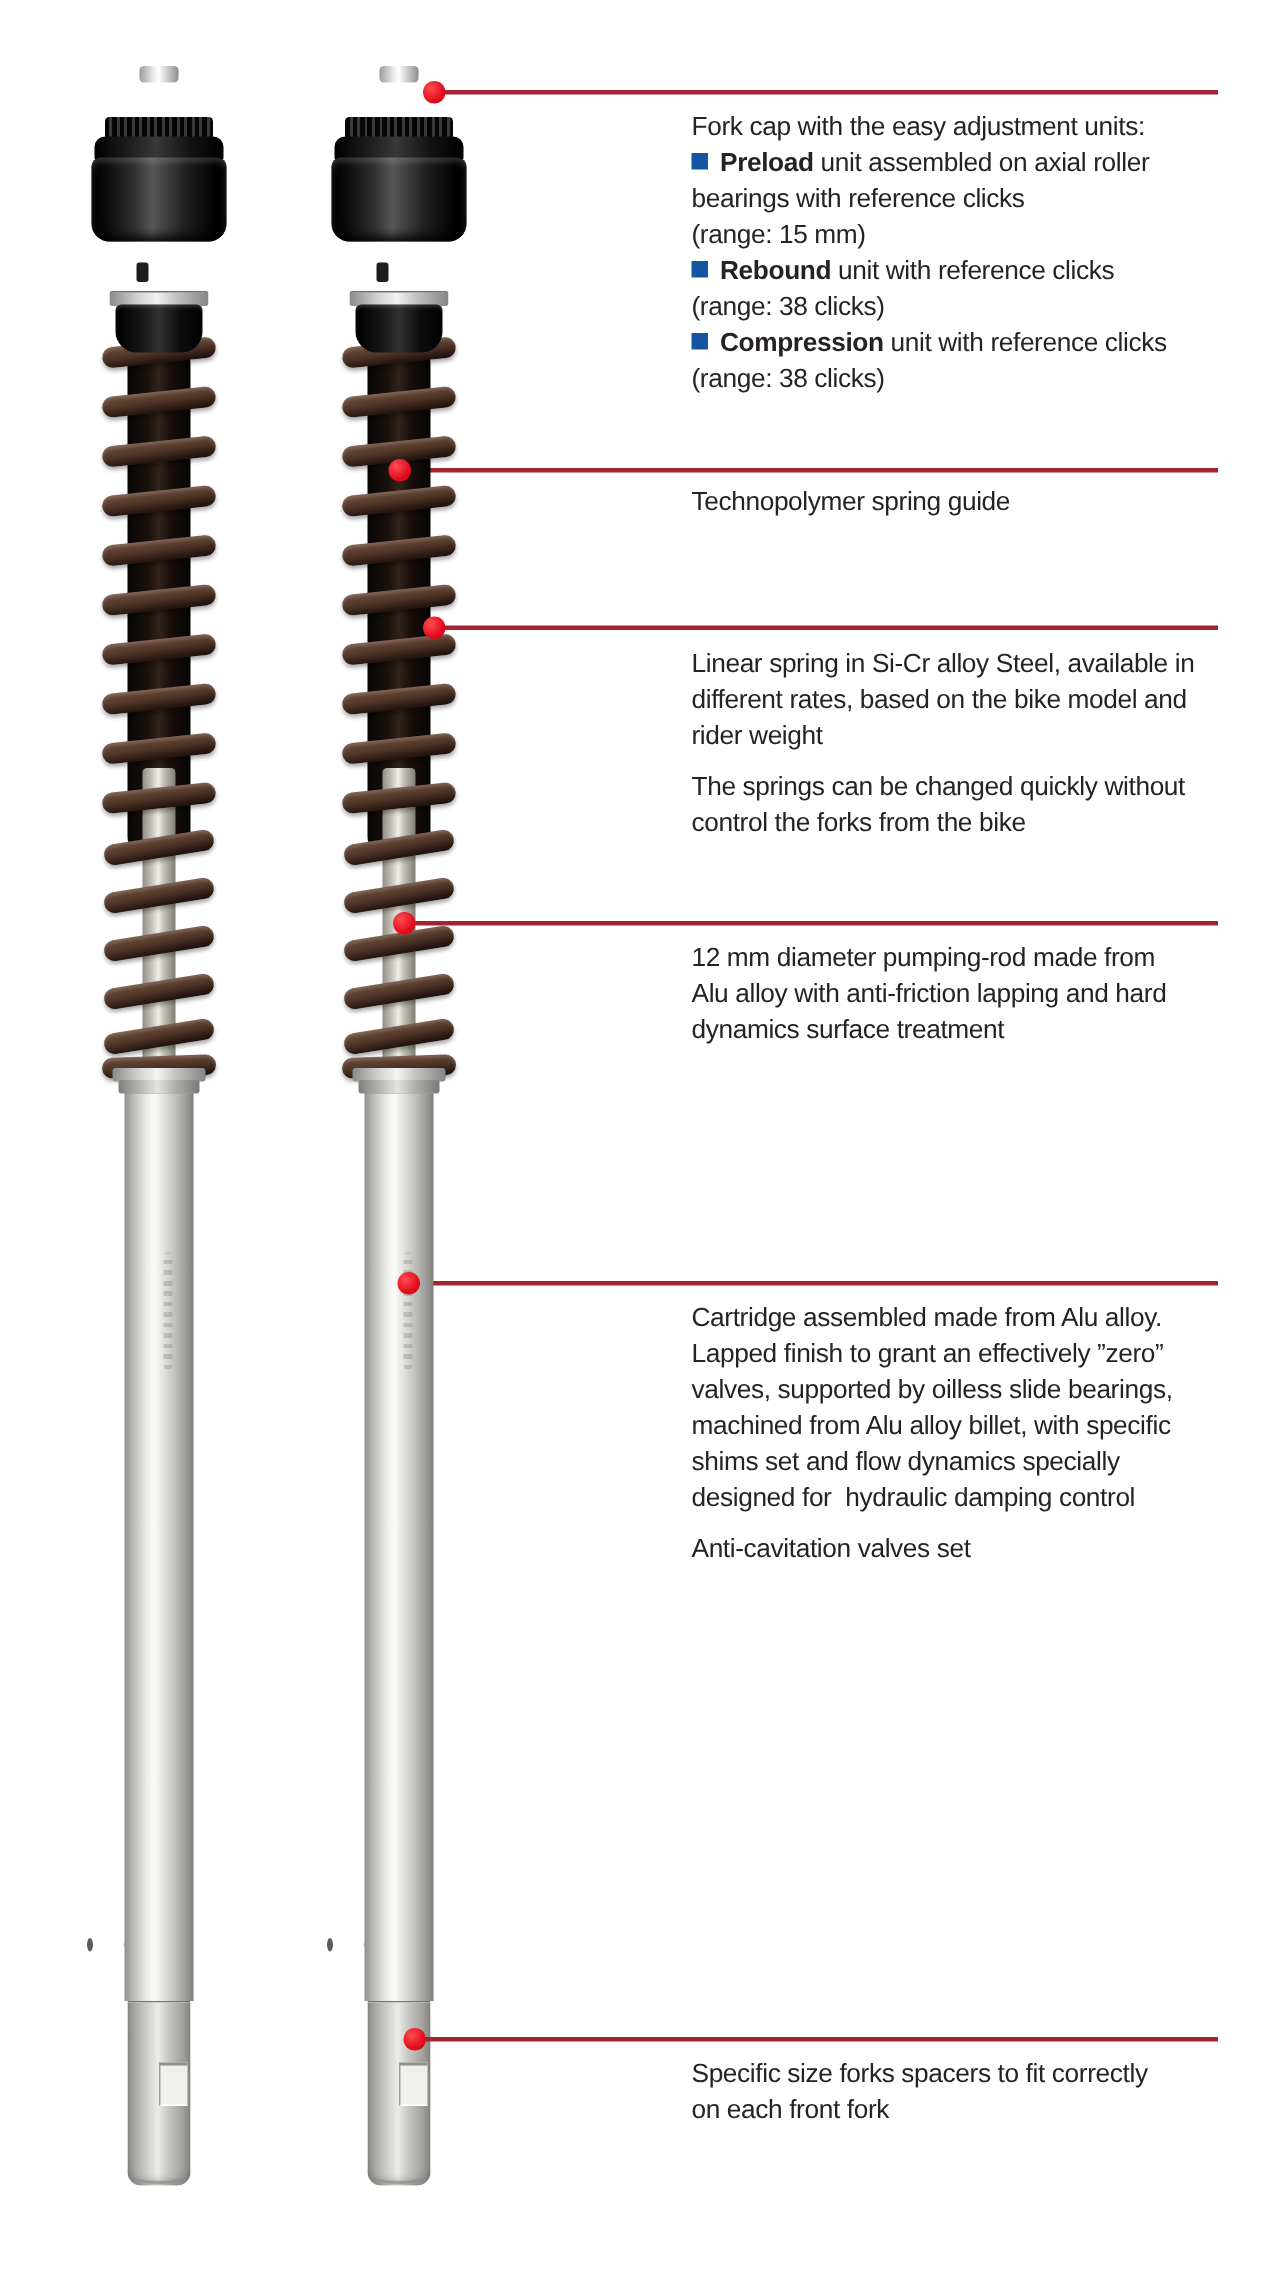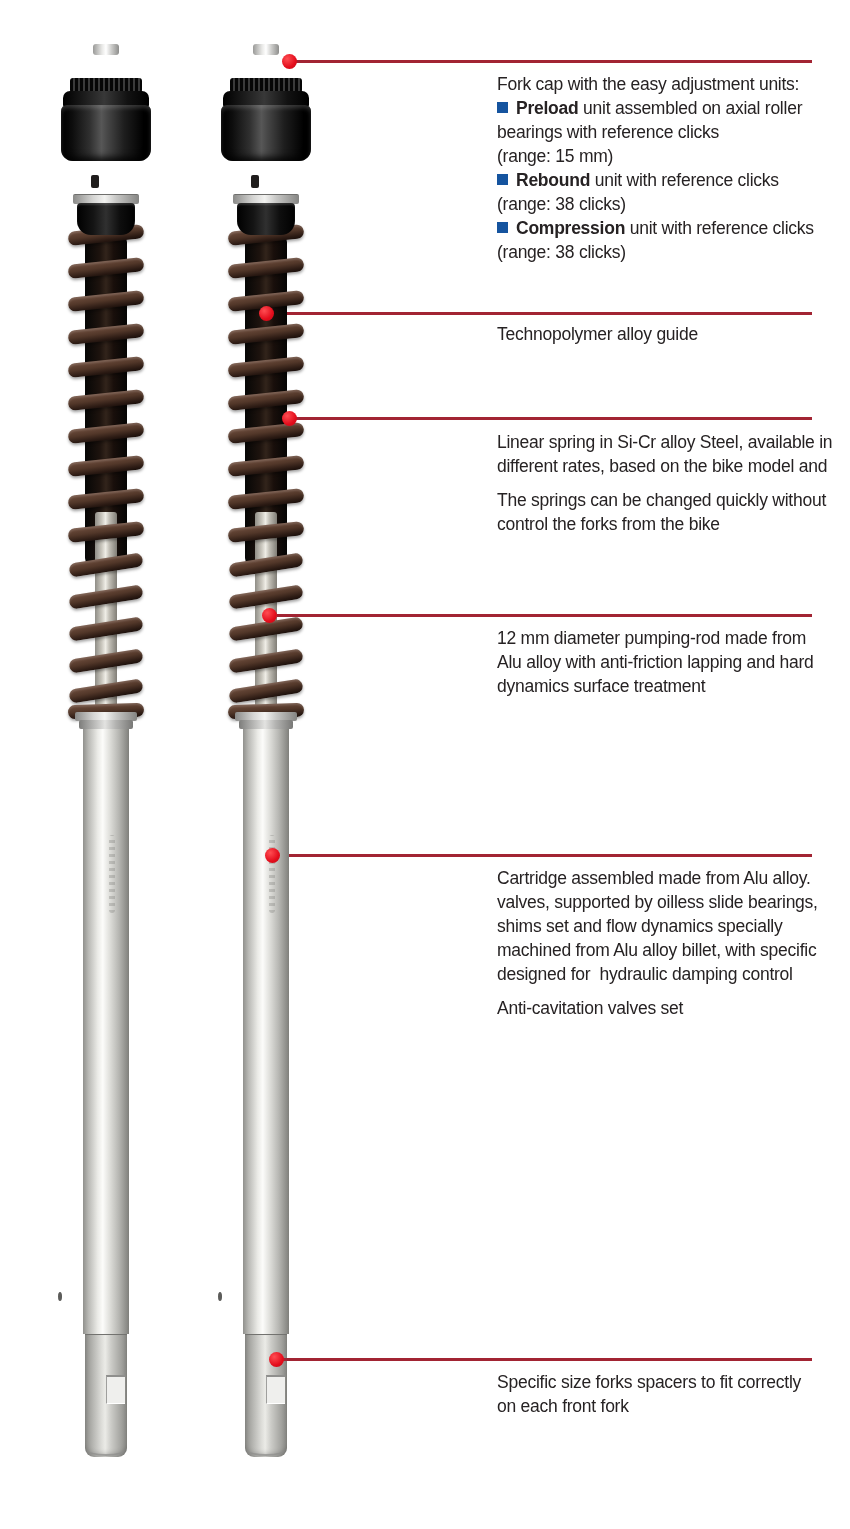--- a/index.html
+++ b/index.html
@@ -56,21 +56,21 @@
        background:linear-gradient(90deg,#8f8f8b,#b4b4b0 18%,#dededa 40%,#ebebe7 48%,#ccccc8 62%,#a5a5a1 85%,#8b8b87);}
   .notch{left:21px;top:40px;width:18px;height:26px;background:#efefed;
        border-top:2px solid #8f8f8d;border-left:1px solid #9f9f9d;border-bottom:1px solid #fff;}
   .tubeend{left:2px;bottom:1px;width:38px;height:10px;border-radius:50%;
        border-bottom:2px solid #8e8e8c;opacity:.7;}
   
   .cline{position:absolute;height:3px;background:var(--line,#a22433);}
   .cdot{position:absolute;width:15px;height:15px;border-radius:50%;z-index:6;
        background:radial-gradient(circle at 35% 32%,#ff4d52,var(--dot,#e30d1c) 60%,#bf0a16);}
   .ctext{position:absolute;left:461px;font-size:17.5px;line-height:24px;letter-spacing:-0.25px;}
-  .tline{white-space:pre;margin-left:36px;}
+  .tline{white-space:pre;}
   .tline.gap{margin-top:10px;}
   .tline b{font-weight:bold;}
   .sq{display:inline-block;width:11px;height:11px;background:var(--bullet,#15549f);
       margin-right:8px;transform:translateY(-1px);}
 </style>
 </head>
 <body>
 
 <div id="stage">
 
@@ -176,53 +176,55 @@
         <div class="tline"><span>(range: 38 clicks)</span></div>
         <div class="tline"><span class="sq"></span><b>Compression</b><span> unit with reference clicks</span></div>
         <div class="tline"><span>(range: 38 clicks)</span></div>
       </div>
   </div>
 
   <div>
     <div class="cline" style="top:312px;left:267px;width:545px"></div>
     <div class="cdot" style="top:306px;left:259px"></div>
     <div class="ctext" style="top:322px">
-        <div class="tline"><span>Technopolymer alloy guide</span></div>
+        <div class="tline"><span>Technopolymer spring guide</span></div>
       </div>
   </div>
 
   <div>
     <div class="cline" style="top:417px;left:290px;width:522px"></div>
     <div class="cdot" style="top:411px;left:282px"></div>
     <div class="ctext" style="top:430px">
         <div class="tline"><span>Linear spring in Si-Cr alloy Steel, available in</span></div>
         <div class="tline"><span>different rates, based on the bike model and</span></div>
+        <div class="tline"><span>rider weight</span></div>
         <div class="tline gap"><span>The springs can be changed quickly without</span></div>
         <div class="tline"><span>control the forks from the bike</span></div>
       </div>
   </div>
 
   <div>
     <div class="cline" style="top:614px;left:270px;width:542px"></div>
     <div class="cdot" style="top:608px;left:262px"></div>
     <div class="ctext" style="top:626px">
         <div class="tline"><span>12 mm diameter pumping-rod made from</span></div>
         <div class="tline"><span>Alu alloy with anti-friction lapping and hard</span></div>
         <div class="tline"><span>dynamics surface treatment</span></div>
       </div>
   </div>
 
   <div>
     <div class="cline" style="top:854px;left:273px;width:539px"></div>
     <div class="cdot" style="top:848px;left:265px"></div>
     <div class="ctext" style="top:866px">
         <div class="tline"><span>Cartridge assembled made from Alu alloy.</span></div>
+        <div class="tline"><span>Lapped finish to grant an effectively ”zero”</span></div>
         <div class="tline"><span>valves, supported by oilless slide bearings,</span></div>
+        <div class="tline"><span>machined from Alu alloy billet, with specific</span></div>
         <div class="tline"><span>shims set and flow dynamics specially</span></div>
-        <div class="tline"><span>machined from Alu alloy billet, with specific</span></div>
         <div class="tline"><span>designed for  hydraulic damping control</span></div>
         <div class="tline gap"><span>Anti-cavitation valves set</span></div>
       </div>
   </div>
 
   <div>
     <div class="cline" style="top:1358px;left:277px;width:535px"></div>
     <div class="cdot" style="top:1352px;left:269px"></div>
     <div class="ctext" style="top:1370px">
         <div class="tline"><span>Specific size forks spacers to fit correctly</span></div>

